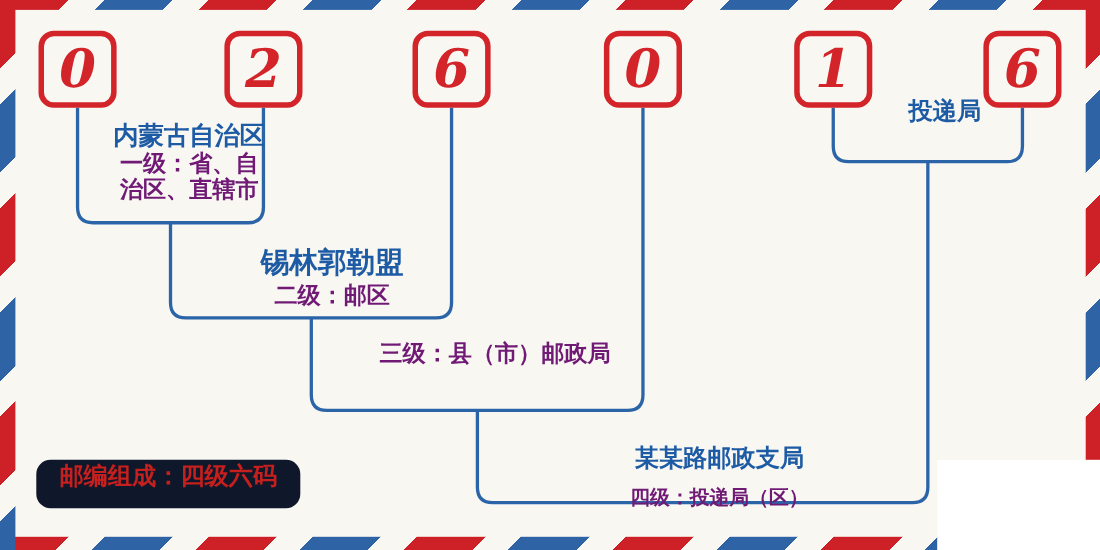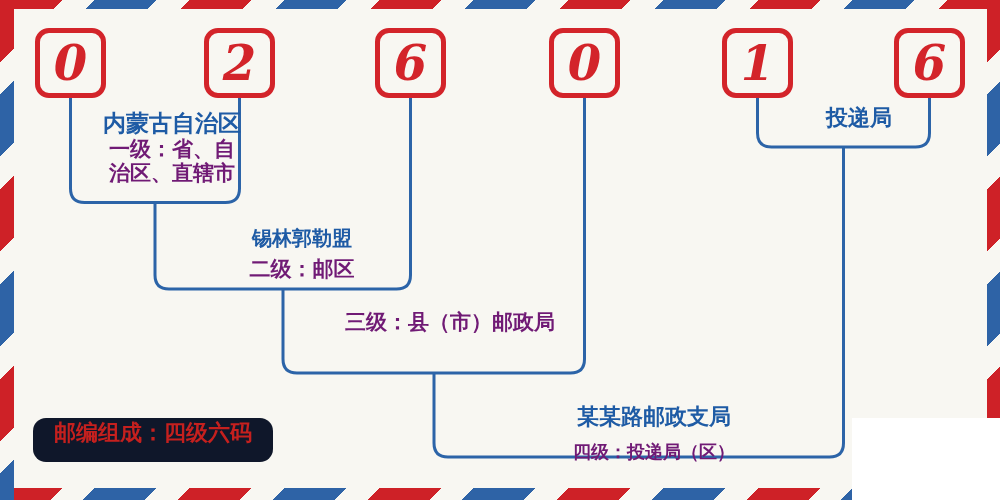--- a/index.html
+++ b/index.html
@@ -36,21 +36,21 @@
   .digit{
     font-family:"DejaVu Serif",serif;font-style:italic;font-weight:bold;
     font-size:48px;line-height:1;color:#d3242a;
   }
   
   .label-block{position:absolute;text-align:center;transform:translateX(-50%);white-space:nowrap;margin-left:16px;}
   .lvl-name{color:#1e5ba5;font-weight:bold;}
   .lvl-desc{color:#701a75;font-weight:bold;}
   .t1 .lvl-name{font-size:23px;line-height:27px;}
   .t1 .lvl-desc{font-size:21px;line-height:24px;}
-  .t2 .lvl-name,.t3 .lvl-name{font-size:20px;line-height:30px;}
+  .t2 .lvl-name,.t3 .lvl-name{font-size:26px;line-height:30px;}
   .t2 .lvl-desc,.t3 .lvl-desc{font-size:21px;line-height:24px;margin-top:4px;}
   .t4 .lvl-name{font-size:22px;line-height:26px;}
   .t4 .lvl-desc{font-size:18px;line-height:24px;margin-top:10px;}
   .t5{font-size:22px;line-height:26px;color:#1e5ba5;font-weight:bold;}
   
   .badge{
     position:absolute;left:33px;top:418px;height:44px;box-sizing:border-box;
     background:#0f172a;border-radius:13px;padding:0 21px;
     display:flex;align-items:flex-start;
     color:#c5201e;font-weight:bold;font-size:22px;
@@ -87,21 +87,21 @@
   <div class="digit-box" style="left:549px">
       <span class="digit">0</span>
     </div>
   <div class="digit-box" style="left:722px">
       <span class="digit">1</span>
     </div>
   <div class="digit-box" style="left:894px">
       <span class="digit">6</span>
     </div>
 
-  <div class="label-block t5" style="left:843px;top:105px">投递局</div>
+  <div class="label-block t5" style="left:843px;top:88px">投递局</div>
 
   <div class="label-block t1" style="left:156px;top:110px">
     <div class="lvl-name">内蒙古自治区</div>
     <div class="lvl-desc">一级：省、自</div>
     <div class="lvl-desc">治区、直辖市</div>
   </div>
 
   <div class="label-block t2" style="left:286px;top:223px">
     <div class="lvl-name">锡林郭勒盟</div>
     <div class="lvl-desc">二级：邮区</div>

